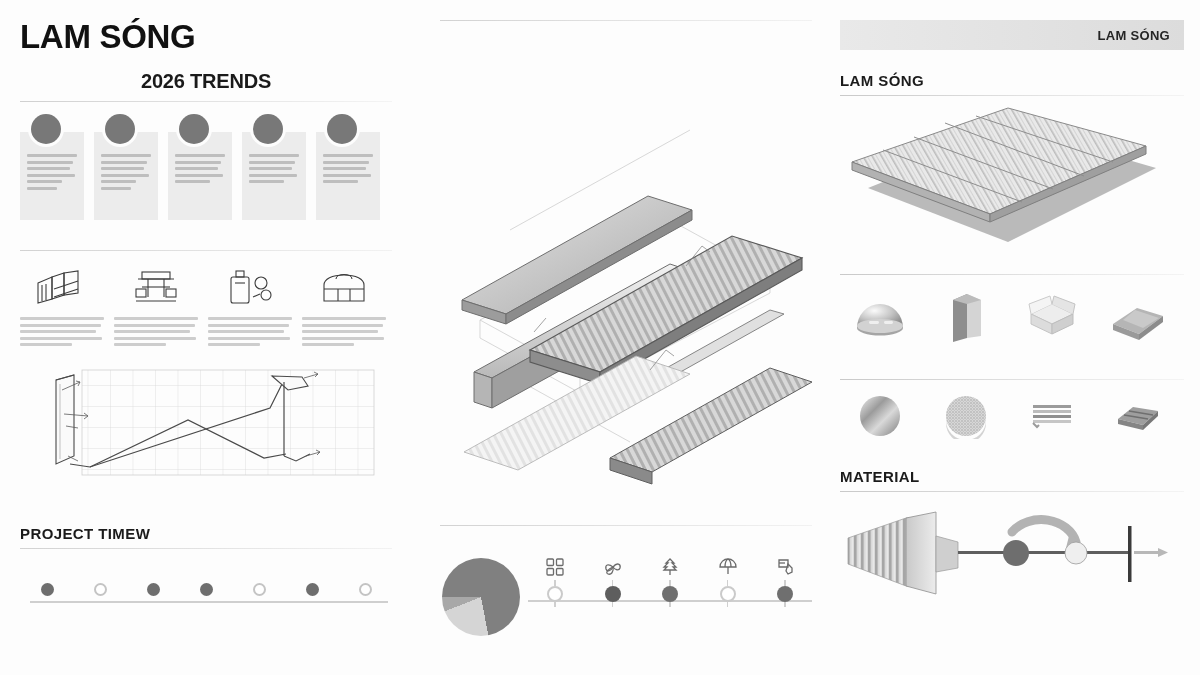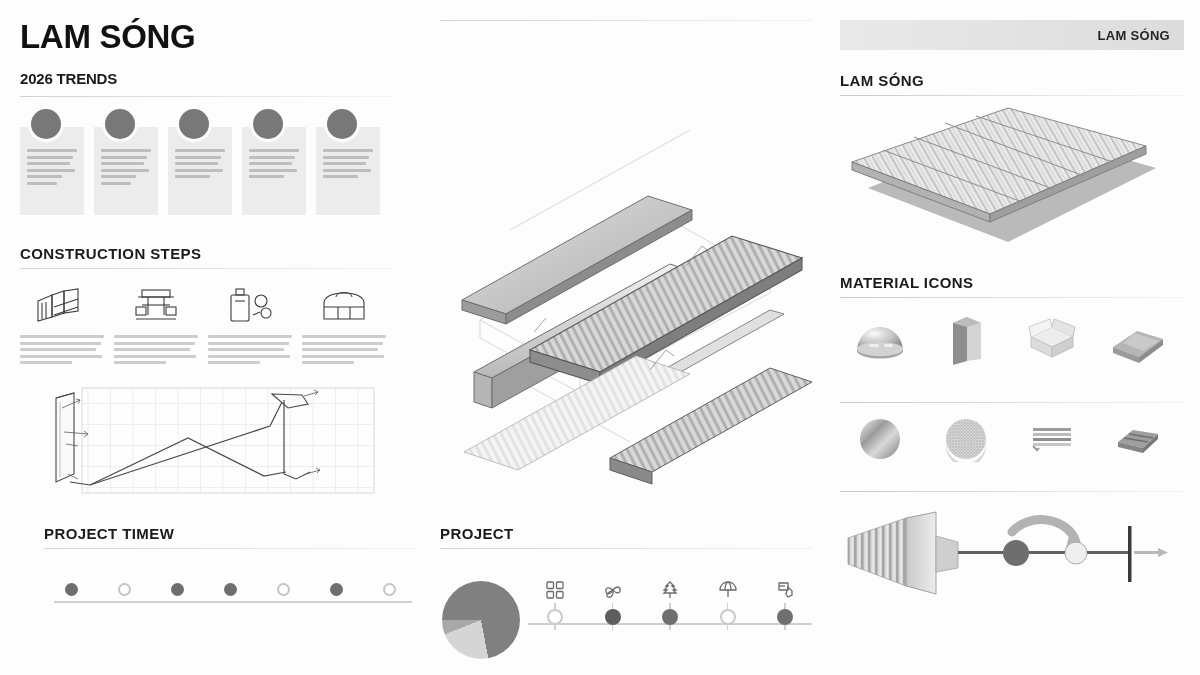--- a/index.html
+++ b/index.html
@@ -25,22 +25,22 @@
   .sec-rule.short { background: linear-gradient(to right,#c9c9c9 0%, #e8e8e8 70%, #f4f4f4 100%); }
 
   
   .col-left { position: absolute; left: 20px; top: 20px; width: 372px; height: 635px; }
 
   .brand-title {
     font-size: 33px; font-weight: 700; letter-spacing: -0.3px;
     color: #111; line-height: 1;
   }
   .brand-sub {
-    font-size: 15px; font-weight: 700; letter-spacing: -0.2px;
-    color: #1a1a1a; margin-top: 18px; line-height: 1;
+    font-size: 20px; font-weight: 700; letter-spacing: -0.2px;
+    color: #1a1a1a; margin-top: 18px; line-height: 1; text-align: center;
   }
   .brand-rule { margin-top: 10px; height: 1px;
     background: linear-gradient(to right,#d0d0d0 0%, #e6e6e6 60%, #f4f4f4 100%); }
 
   .trend-row { position: relative; margin-top: 30px; display: flex; gap: 10px; }
   .trend-card { position: relative; width: 64px; }
   .trend-badge {
     position: absolute; top: -18px; left: 11px;
     width: 30px; height: 30px; border-radius: 50%;
     background: #787878; color: #fff;
@@ -64,21 +64,21 @@
   .step-item { width: 84px; }
   .step-icon { height: 44px; display: flex; align-items: center; justify-content: center; }
   .step-text { margin-top: 8px; }
   .step-text span {
     display: block; height: 3px; margin-bottom: 3.5px;
     background: #9e9e9e; opacity: .5; filter: blur(0.7px); border-radius: 1px;
   }
 
   .diagram-box { margin-top: 14px; height: 122px; position: relative; }
 
-  .timeline-wrap { position: absolute; left: 0; top: 505px; width: 372px; margin-left: 24px; }
+  .timeline-wrap { position: absolute; left: 0; top: 505px; width: 372px; }
   .tl-track { position: relative; margin-top: 30px; height: 74px; }
   .tl-line { position: absolute; left: 10px; right: 4px; top: 22px; height: 2px; background: #cfcfcf; }
   .tl-nodes { position: absolute; left: 0; right: 0; top: 0; display: flex; justify-content: space-between; padding: 0 4px; }
   .tl-node { width: 46px; text-align: center; position: relative; }
   .tl-num { font-size: 13px; font-weight: 600; color: #2a2a2a; letter-spacing: .5px; }
   .tl-dot {
     width: 13px; height: 13px; border-radius: 50%; margin: 4px auto 0;
     position: relative; z-index: 2;
   }
   .tl-dot.filled { background: #6e6e6e; }
@@ -199,21 +199,20 @@
               <span style="width:92%"></span>
               <span style="width:86%"></span>
               <span style="width:96%"></span>
               <span style="width:70%"></span>
             </div>
           </div>
         </div>
       </div>
 
     <div class="steps-wrap">
-      <div class="sec-title">CONSTRUCTION STEPS</div>
       <div class="sec-rule"></div>
       <div class="steps-row" id="stepsRow">
           <div class="step-item">
             <div class="step-icon">
               <svg width="56" height="40" viewBox="0 0 56 40" fill="none" stroke="#3c3c3c" stroke-width="1.1">
                 <path d="M4 16 L18 10 L18 32 L4 36 Z"></path>
                 <path d="M18 10 L30 6 L30 28 L18 32 Z"></path>
                 <path d="M30 6 L44 4 L44 26 L30 28 Z"></path>
                 <path d="M20 22 L44 14"></path>
                 <path d="M20 30 L44 22"></path>
@@ -455,21 +454,20 @@
 
         <g stroke="#8c8c8c" stroke-width="0.8" fill="none">
           <path d="M246 196 L262 176 L270 182"></path>
           <path d="M210 300 L226 280 L234 286"></path>
           <path d="M94 262 L106 248"></path>
         </g>
       </svg>
     </div>
 
     <div class="mid-bottom">
-      <div class="sec-title">PROJECT</div>
       <div class="sec-rule"></div>
       <div class="proj-row">
         <div class="pie" id="pie" style="background: conic-gradient(from -90deg, rgb(128, 128, 128) 0%, rgb(128, 128, 128) 72%, rgb(213, 213, 213) 72%, rgb(213, 213, 213) 94%, rgb(168, 168, 168) 94%, rgb(168, 168, 168) 100%);"></div>
         <div class="proj-line"></div>
         <div class="proj-nodes" id="projNodes">
             <div class="proj-node">
               <div class="pn-icon">
                 <svg width="22" height="22" viewBox="0 0 22 22" fill="none" stroke="#6b6b6b" stroke-width="1.3">
                   <rect x="3" y="3" width="6.5" height="6.5" rx="1"></rect>
                   <rect x="12.5" y="3" width="6.5" height="6.5" rx="1"></rect>
@@ -588,21 +586,20 @@
             <path d="M43 48 L182 100"></path>
             <path d="M74 35 L213 87"></path>
             <path d="M105 21 L244 74"></path>
             <path d="M136 14 L273 60"></path>
           </g>
         </svg>
       </div>
     </div>
 
     <div class="r-sec">
-      <div class="sec-title">MATERIAL ICONS</div>
       <div class="sec-rule short"></div>
       <div class="mat-row" id="matRow">
           <div class="mat-item">
             <div class="mat-ico">
               <svg width="58" height="56" viewBox="0 0 58 56">
                 <defs>
                   <radialGradient id="dg" cx="38%" cy="28%" r="70%">
                     <stop offset="0" stop-color="#fbfbfb"></stop>
                     <stop offset="55%" stop-color="#c6c6c6"></stop>
                     <stop offset="1" stop-color="#8f8f8f"></stop>
@@ -721,20 +718,21 @@
                   <path d="M14 18 L38 22"></path>
                 </g>
               </svg>
             </div>
             <div class="sw-lbl"></div>
           </div>
         </div>
     </div>
 
     <div class="r-sec">
+      <div class="sec-title">MATERIAL</div>
       <div class="sec-rule short"></div>
       <div class="mat-illus">
         <svg width="344" height="110" viewBox="0 0 344 110">
           <defs>
             <pattern id="vrib" width="7" height="10" patternUnits="userSpaceOnUse">
               <rect width="7" height="10" fill="#d9d9d9"></rect>
               <rect width="2.6" height="10" fill="#a6a6a6"></rect>
               <rect x="4.6" width="1.2" height="10" fill="#ececec"></rect>
             </pattern>
             <linearGradient id="wedgeTop" x1="0" y1="0" x2="1" y2="0">

